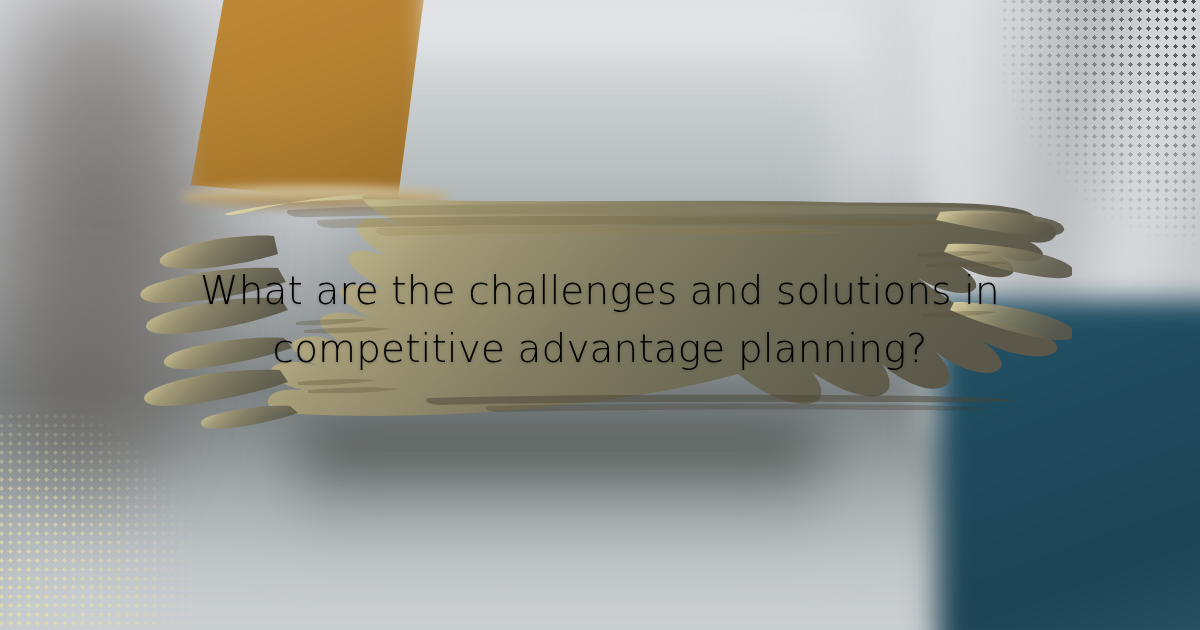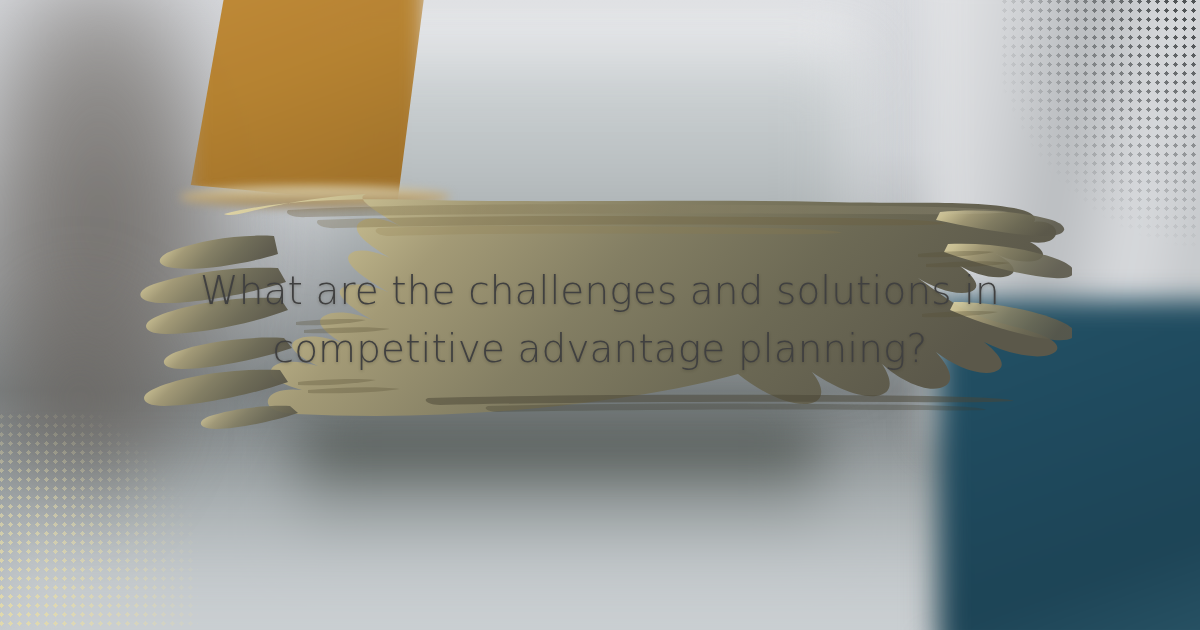--- a/index.html
+++ b/index.html
@@ -109,21 +109,21 @@
     width:944px; height:244px;
   }
   #banner svg{ display:block; width:100%; height:100%; }
 
   
   #headline{
     position:absolute;
     left:170px; top:262px;
     width:860px;
     text-align:center;
-    color:#404040;
+    color:#000000;
     font-family:"DejaVu Sans", sans-serif;
     font-weight:300;
     font-size:39px;
     line-height:58px;
     letter-spacing:.1px;
     text-shadow:0 1px 3px rgba(45,42,30,.30);
     white-space:pre-line;
   }
 </style>
 </head>

